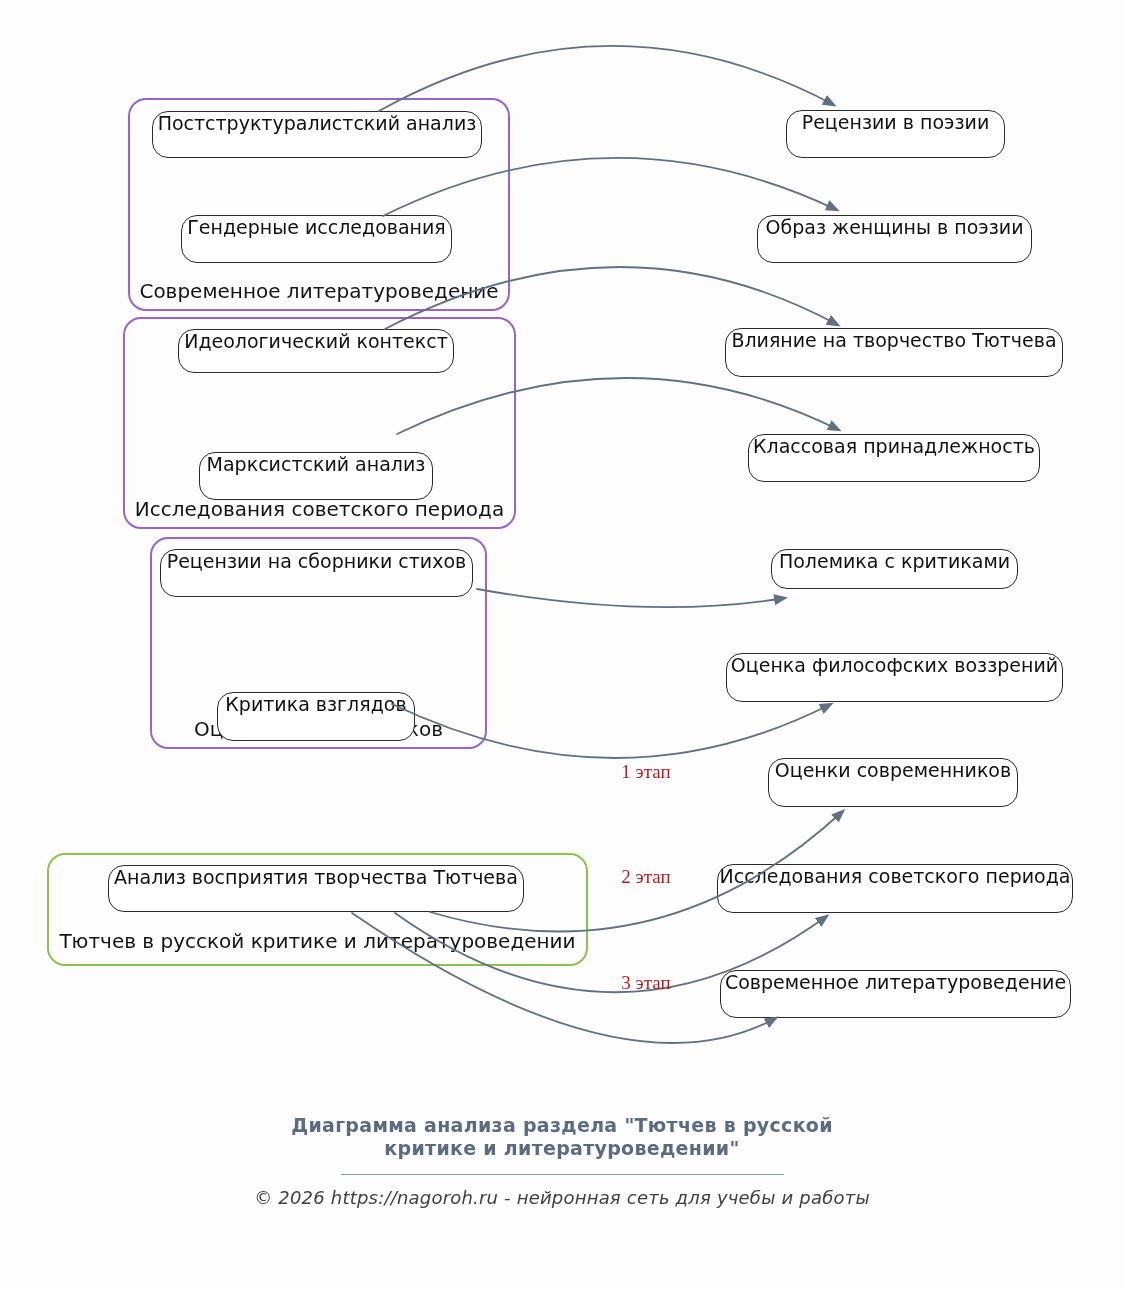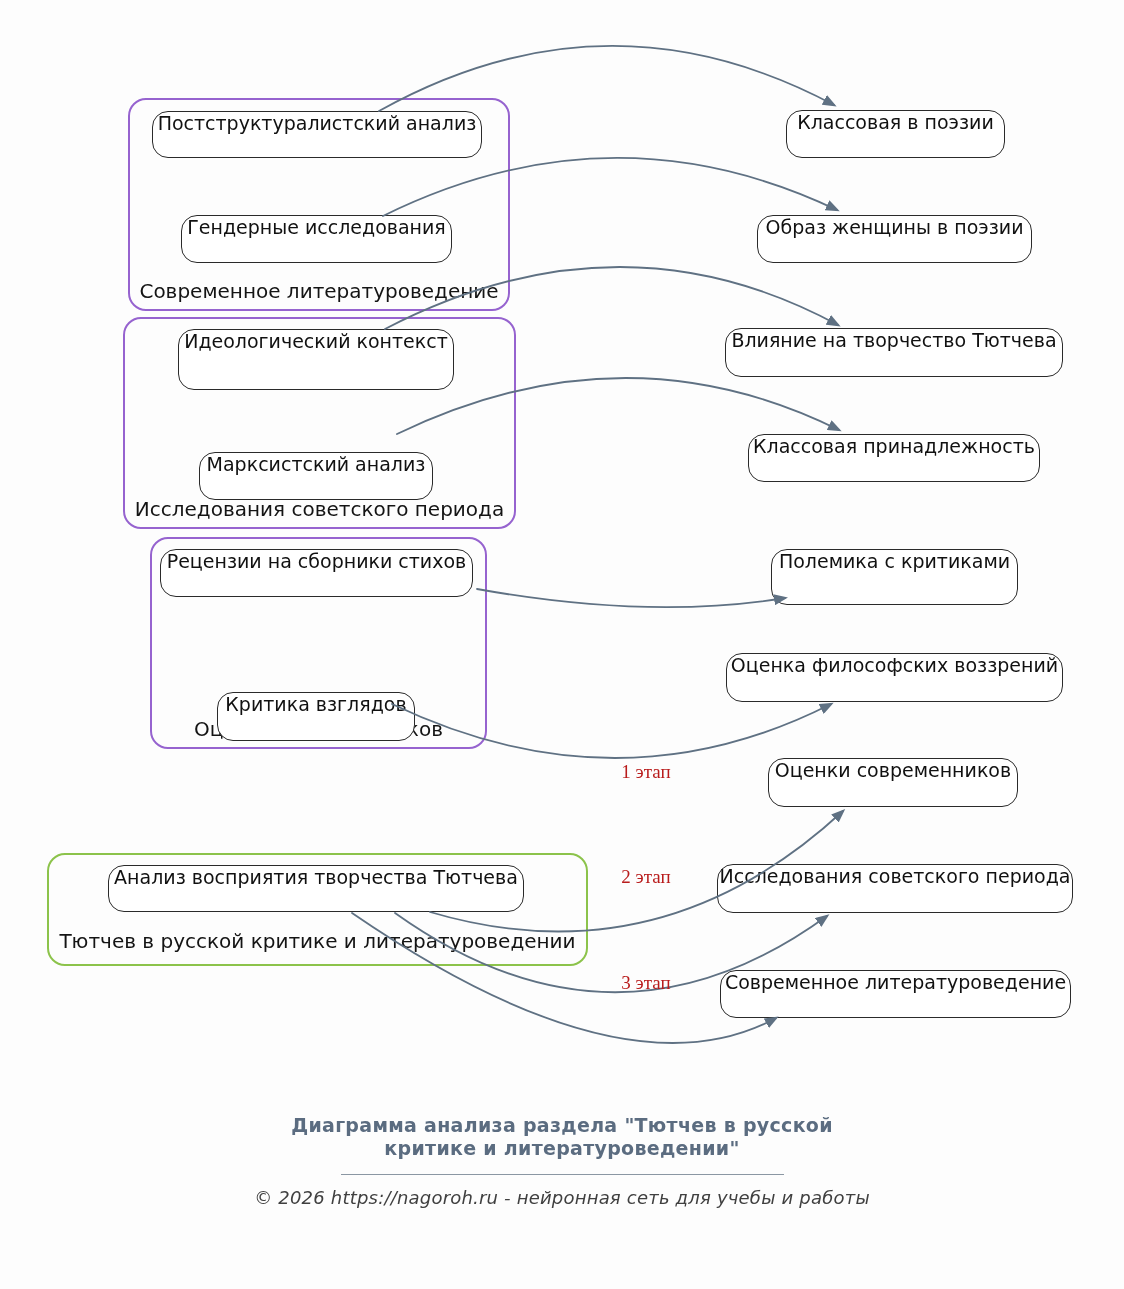--- a/index.html
+++ b/index.html
@@ -58,49 +58,49 @@
   <div class="group green" style="left:47px;top:853px;width:537px;height:109px">
     <div class="group-label">Тютчев в русской критике и литературоведении</div>
   </div>
 
   <div class="node" style="left:152px;top:111px;width:330px;height:47px">
     <span>Постструктуралистский анализ</span>
   </div>
   <div class="node" style="left:181px;top:215px;width:271px;height:48px">
     <span>Гендерные исследования</span>
   </div>
-  <div class="node" style="left:178px;top:329px;width:276px;height:61px">
+  <div class="node" style="left:178px;top:329px;width:276px;height:44px">
     <span>Идеологический контекст</span>
   </div>
   <div class="node" style="left:199px;top:452px;width:234px;height:48px">
     <span>Марксистский анализ</span>
   </div>
   <div class="node" style="left:160px;top:549px;width:313px;height:48px">
     <span>Рецензии на сборники стихов</span>
   </div>
   <div class="node" style="left:217px;top:692px;width:198px;height:49px">
     <span>Критика взглядов</span>
   </div>
   <div class="node" style="left:108px;top:865px;width:416px;height:47px">
     <span>Анализ восприятия творчества Тютчева</span>
   </div>
 
   <div class="node" style="left:786px;top:110px;width:219px;height:48px">
-    <span>Классовая в поэзии</span>
+    <span>Рецензии в поэзии</span>
   </div>
   <div class="node" style="left:757px;top:215px;width:275px;height:48px">
     <span>Образ женщины в поэзии</span>
   </div>
   <div class="node" style="left:725px;top:328px;width:338px;height:49px">
     <span>Влияние на творчество Тютчева</span>
   </div>
   <div class="node" style="left:748px;top:434px;width:292px;height:48px">
     <span>Классовая принадлежность</span>
   </div>
-  <div class="node" style="left:771px;top:549px;width:247px;height:56px">
+  <div class="node" style="left:771px;top:549px;width:247px;height:40px">
     <span>Полемика с критиками</span>
   </div>
   <div class="node" style="left:726px;top:653px;width:337px;height:49px">
     <span>Оценка философских воззрений</span>
   </div>
   <div class="node" style="left:768px;top:758px;width:250px;height:49px">
     <span>Оценки современников</span>
   </div>
   <div class="node" style="left:717px;top:864px;width:356px;height:49px">
     <span>Исследования советского периода</span>

